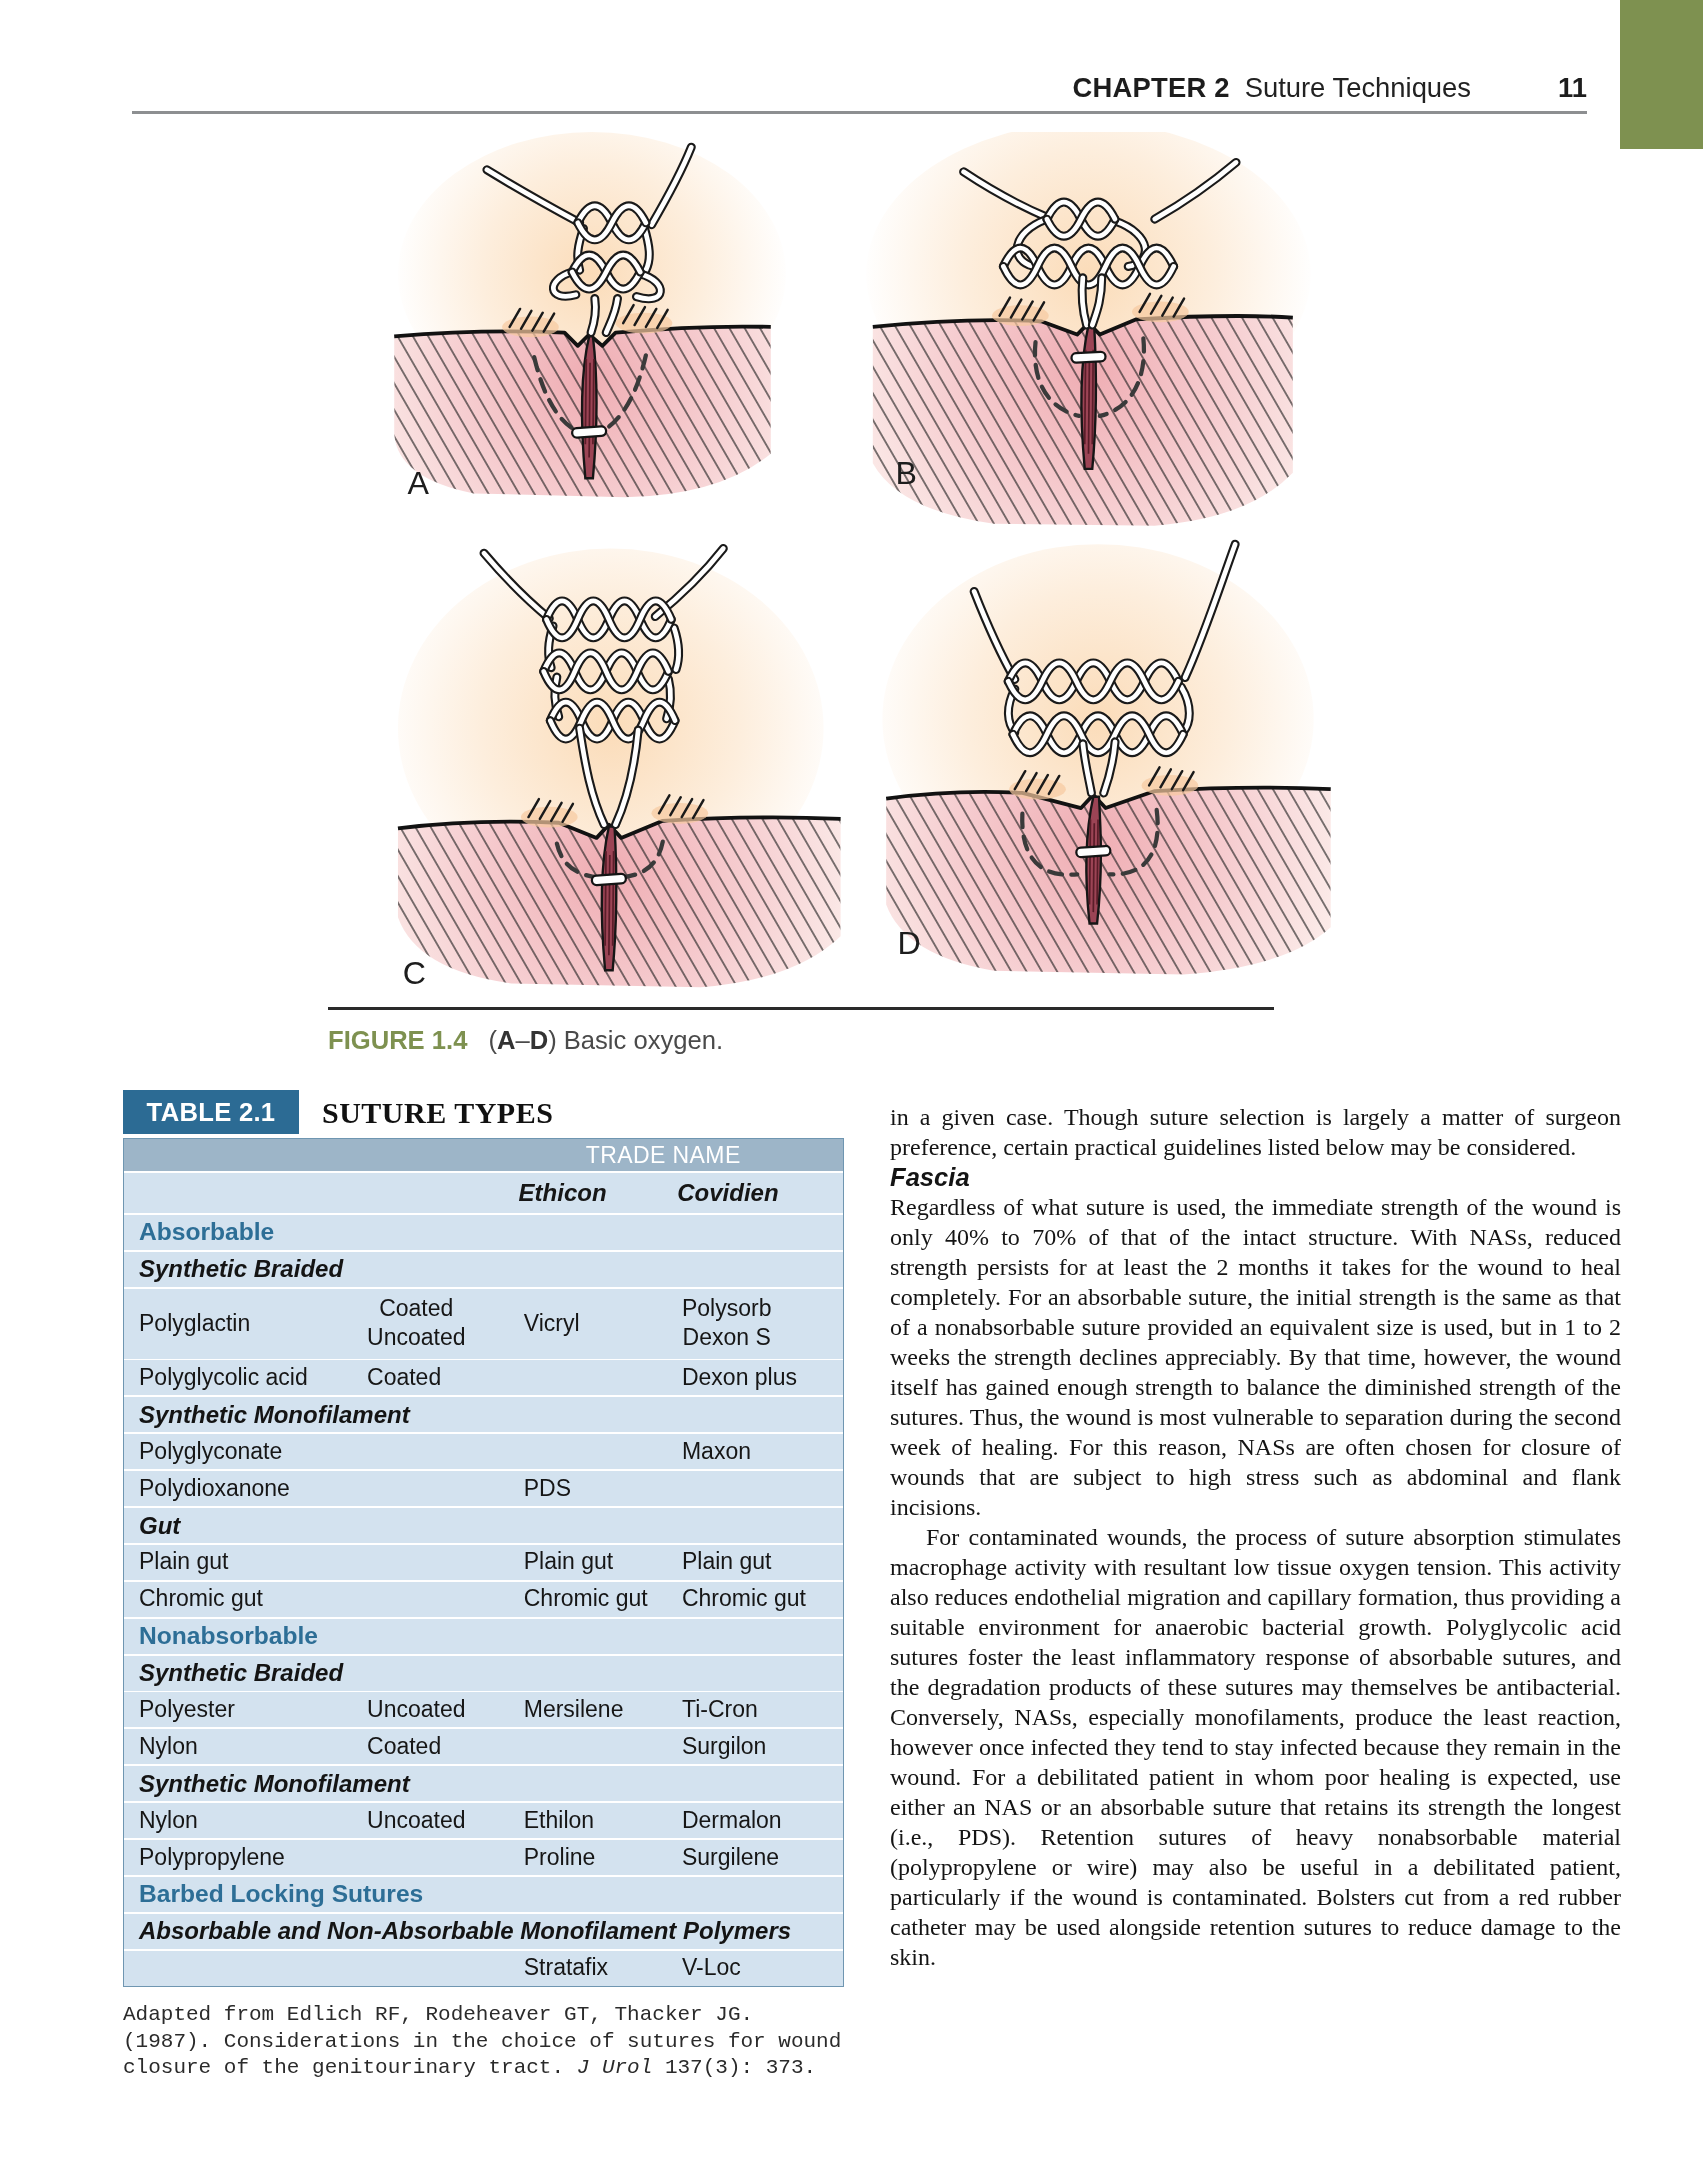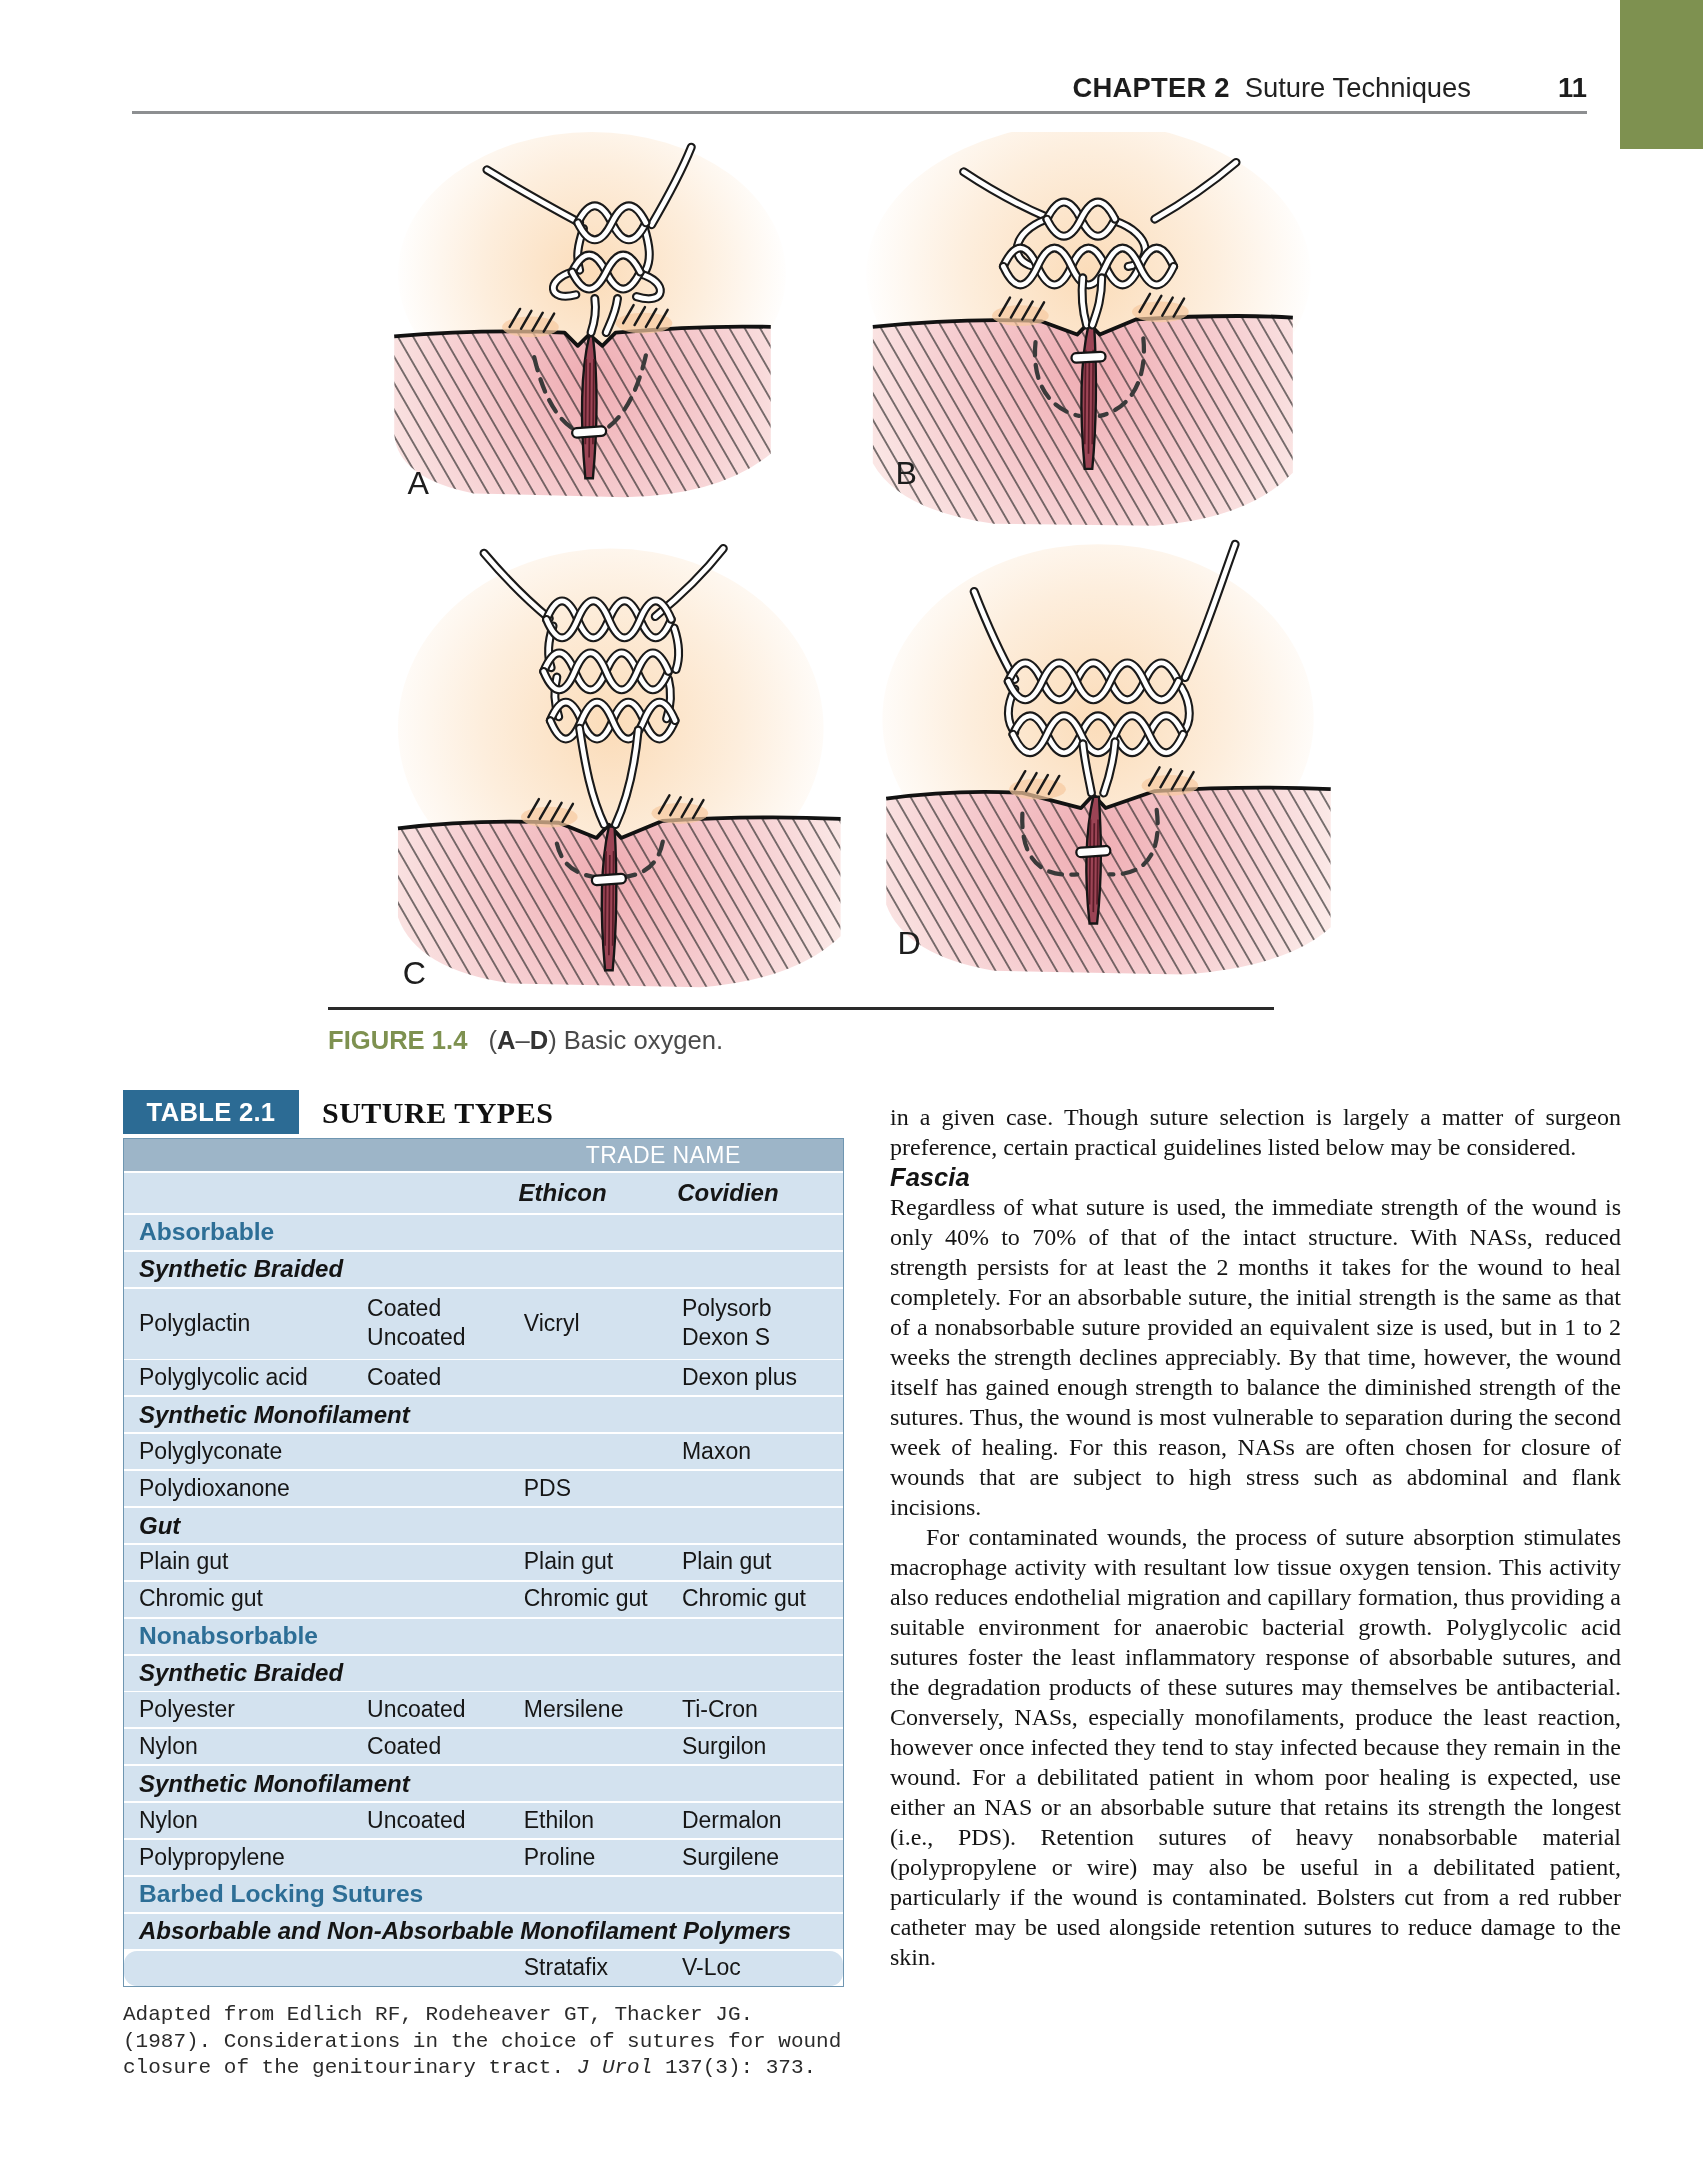--- a/index.html
+++ b/index.html
@@ -41,24 +41,24 @@
   #suture-table{position:absolute;left:123px;top:1138px;width:721px;border:1.9px solid #6f96b1;
                 background:#fff;box-sizing:border-box;}
   .thead{position:relative;height:32px;background:#9db5c8;margin-bottom:1.9px;}
   .thead span{position:absolute;left:75%;top:50%;transform:translate(-50%,-50%);
               color:#fff;font-size:23px;letter-spacing:0.4px;}
   .subhead{position:relative;height:40px;background:#d3e2ef;margin-bottom:1.9px;}
   .subhead .col{position:absolute;top:50%;transform:translate(-50%,-50%);
                 font-style:italic;font-weight:bold;font-size:24px;color:#161616;}
   .subhead .col.e{left:61%;} .subhead .col.cv{left:84%;}
   .tr{position:relative;height:35px;background:#d3e2ef;margin-bottom:1.9px;}
-  .tr:last-child{margin-bottom:0;border-radius:13px;}
+  .tr:last-child{margin-bottom:0;}
   .tr.tall{height:70px;}
   .td{position:absolute;top:50%;transform:translateY(-50%);font-size:23px;color:#161616;
-      white-space:pre-line;line-height:1.3;}
+      white-space:pre-line;line-height:1.3;text-align:center;}
   .td.c1{left:15px;} .td.c2{left:33.8%;} .td.c3{left:55.6%;} .td.c4{left:77.6%;}
   .tr.sec .td{color:#2d6e96;font-weight:bold;font-size:24.6px;}
   .tr.sub .td{font-weight:bold;font-style:italic;font-size:24px;color:#141414;}
   #table-footnote{position:absolute;left:123px;top:2002px;width:727px;font-size:21px;
                   line-height:26.5px;color:#2b2b2b;font-family:Liberation Mono, monospace;}
 
   
   #article{position:absolute;left:890px;top:1102px;width:731px;font-family:"Liberation Serif",serif;
            font-size:24px;line-height:30px;color:#141414;text-align:justify;}
   #article p{margin:0;}

